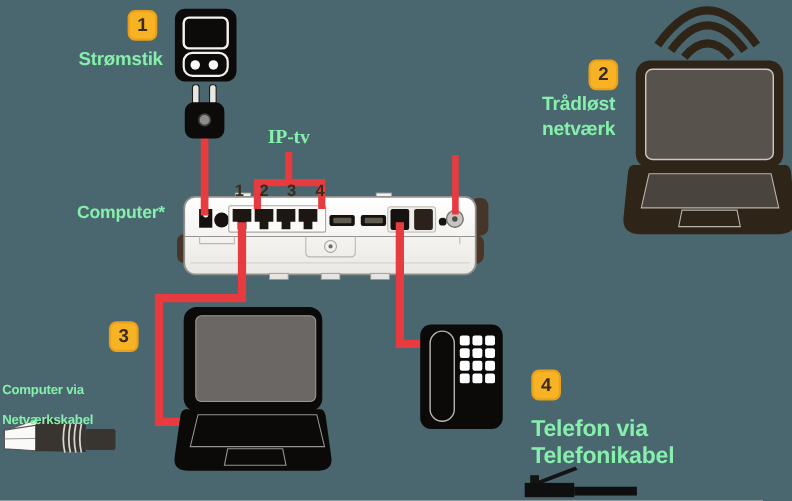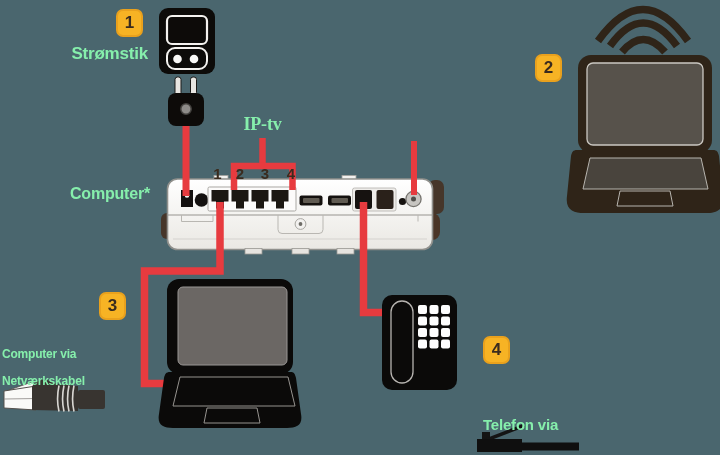--- a/index.html
+++ b/index.html
@@ -178,28 +178,33 @@
   </div>
   <div class="badge" style="left:99px;top:292px;">
     <span>3</span>
   </div>
   <div class="badge" style="left:483px;top:336px;">
     <span>4</span>
   </div>
 
   <div class="label" style="left:40px;top:44px;width:108px;text-align:right;font-size:17px;">Strømstik</div>
 
+  <div class="label" style="left:470px;top:83px;width:112px;text-align:center;font-size:17.5px;line-height:23px;">
+    <span class="ln">Trådløst</span>
+    <span class="ln">netværk</span>
+  </div>
 
   <div class="label" style="left:2px;top:341px;width:175px;font-size:12px;line-height:27px;">
     <span class="ln">Computer via</span>
     <span class="ln">Netværkskabel</span>
   </div>
 
-  <div class="label" style="left:483px;top:377px;width:165px;font-size:15px;line-height:25px;margin-top:35px;">
+  <div class="label" style="left:483px;top:377px;width:165px;font-size:21px;line-height:25px;">
     <span class="ln">Telefon via</span>
+    <span class="ln">Telefonikabel</span>
   </div>
 
   <div class="label" style="left:40px;top:184px;width:110px;text-align:right;font-size:16px;">Computer*</div>
 
   <div class="label" style="left:212px;top:114px;width:101px;text-align:center;font-size:18px;font-family:Liberation Serif, serif;">IP-tv</div>
 
 
   <span class="portnum" style="left:209.5px;">1</span>
   <span class="portnum" style="left:232px;">2</span>
   <span class="portnum" style="left:257px;">3</span>

